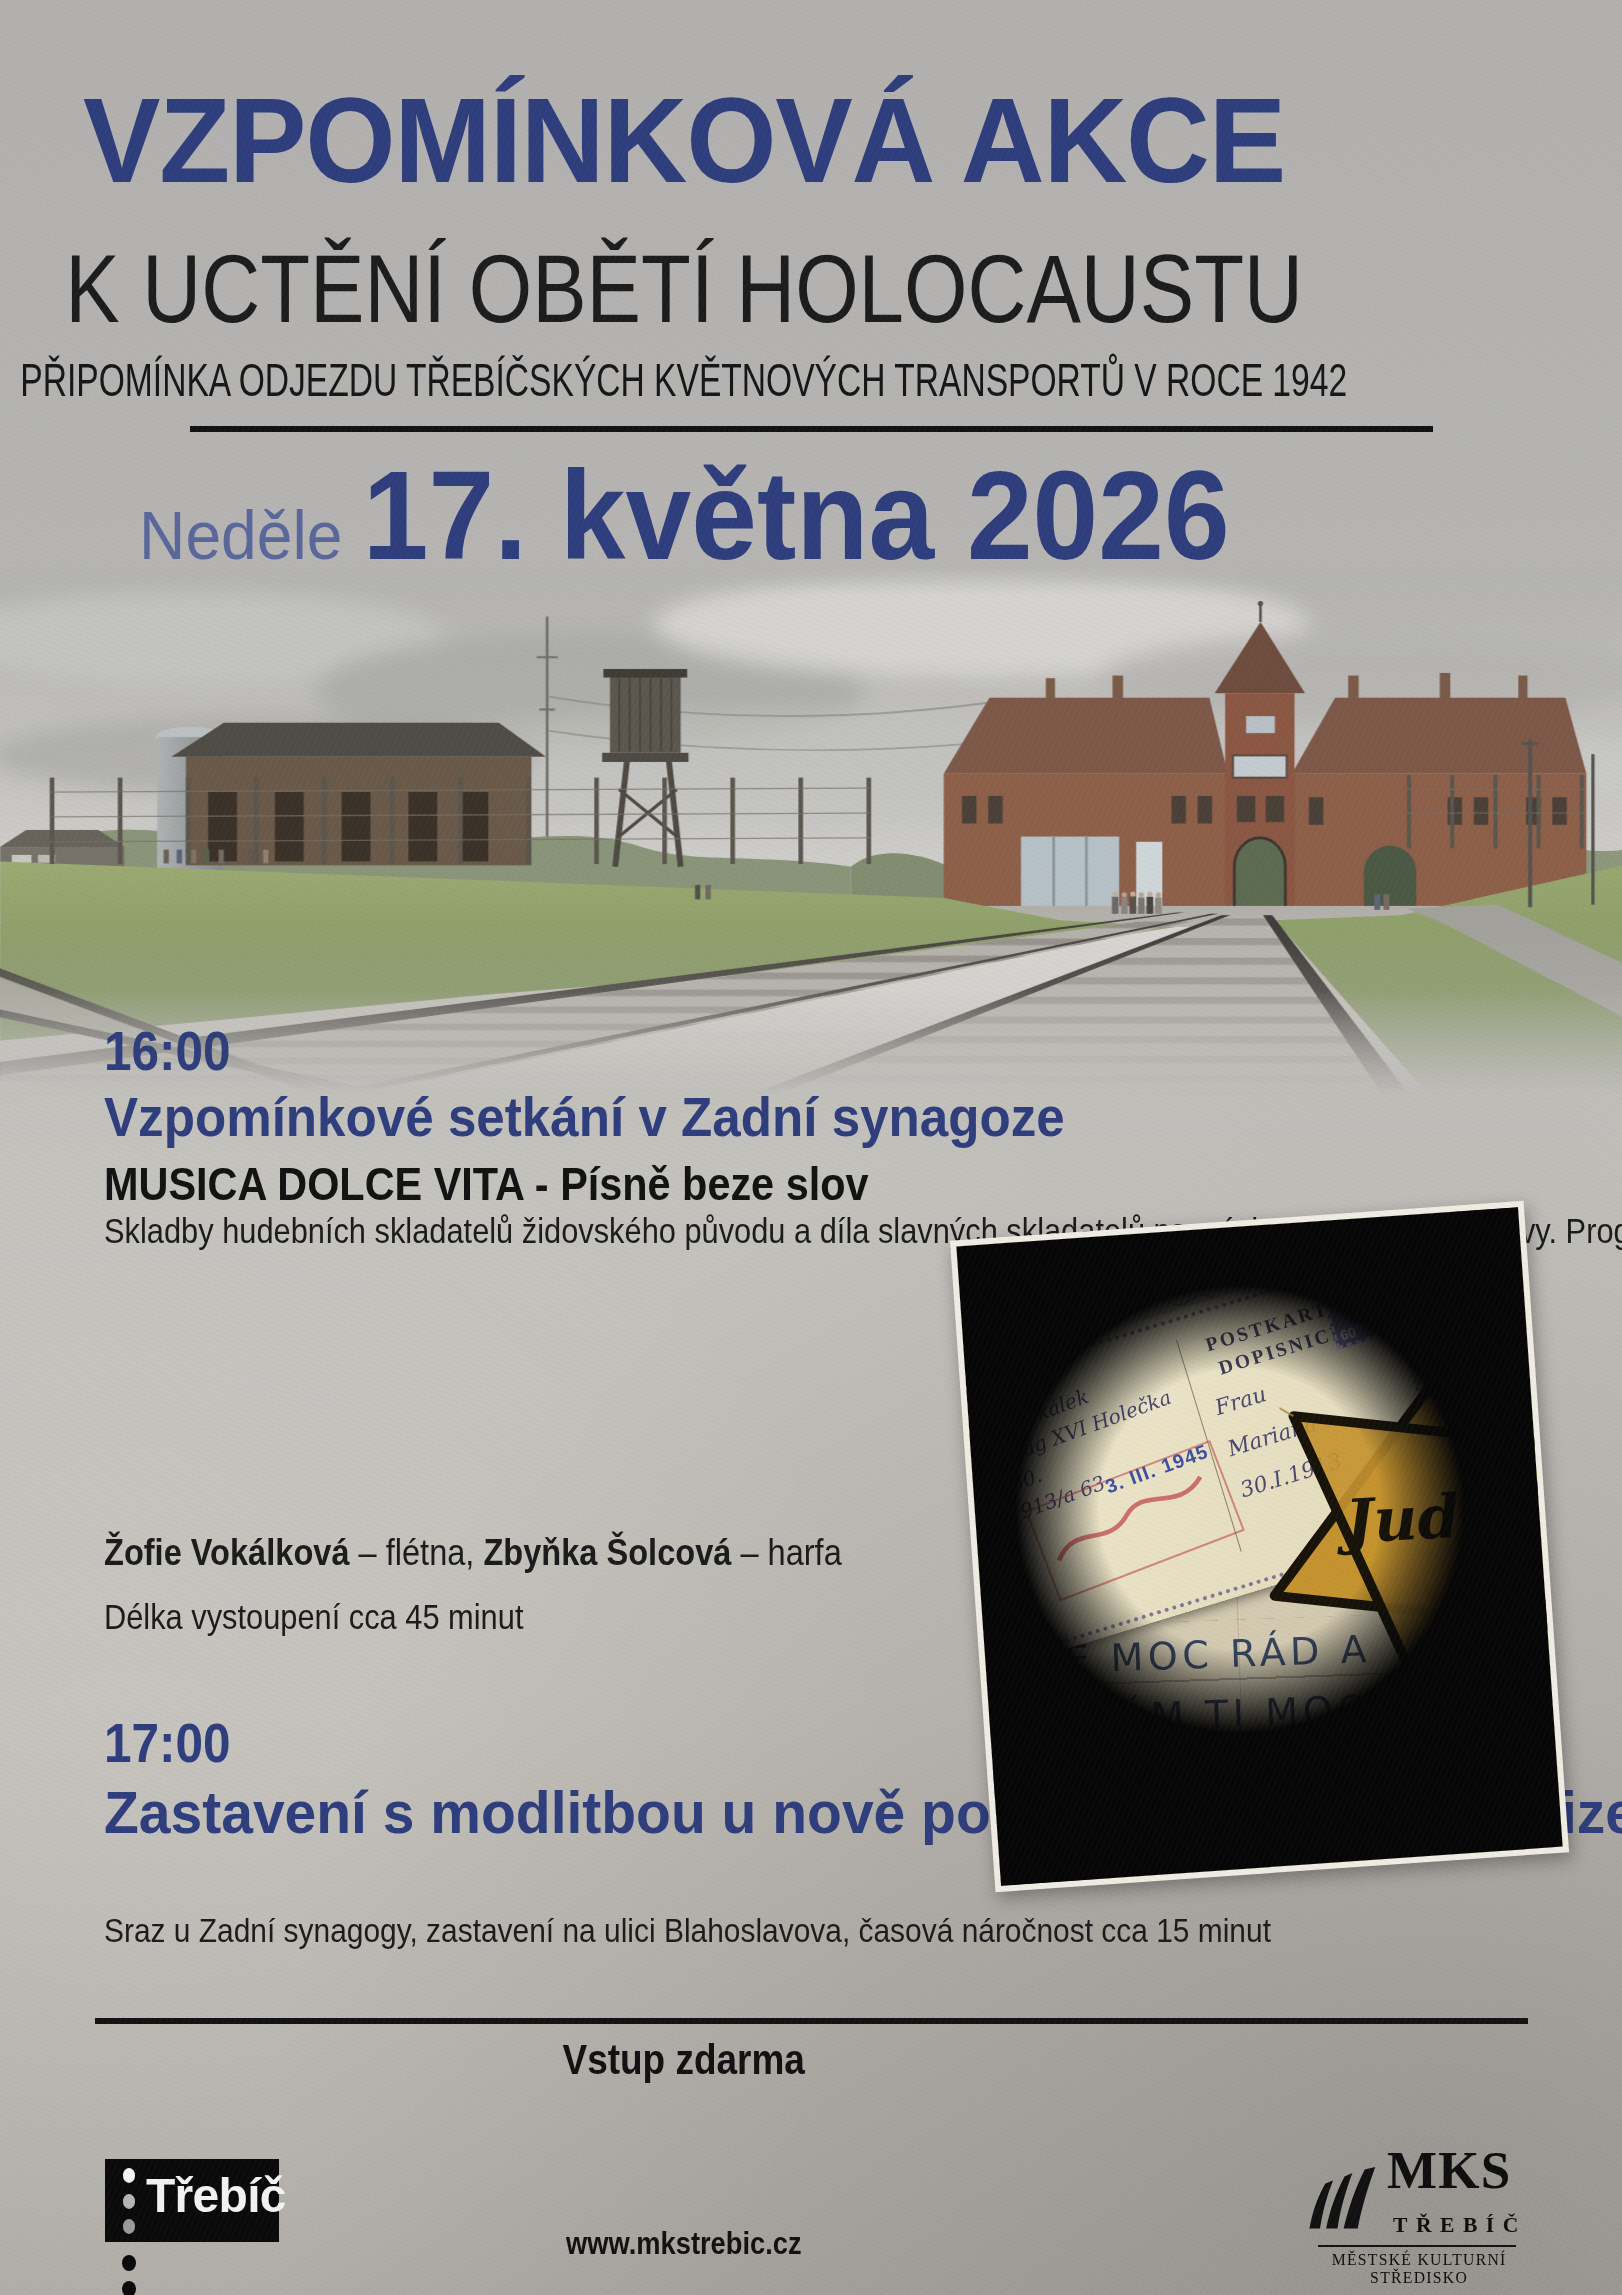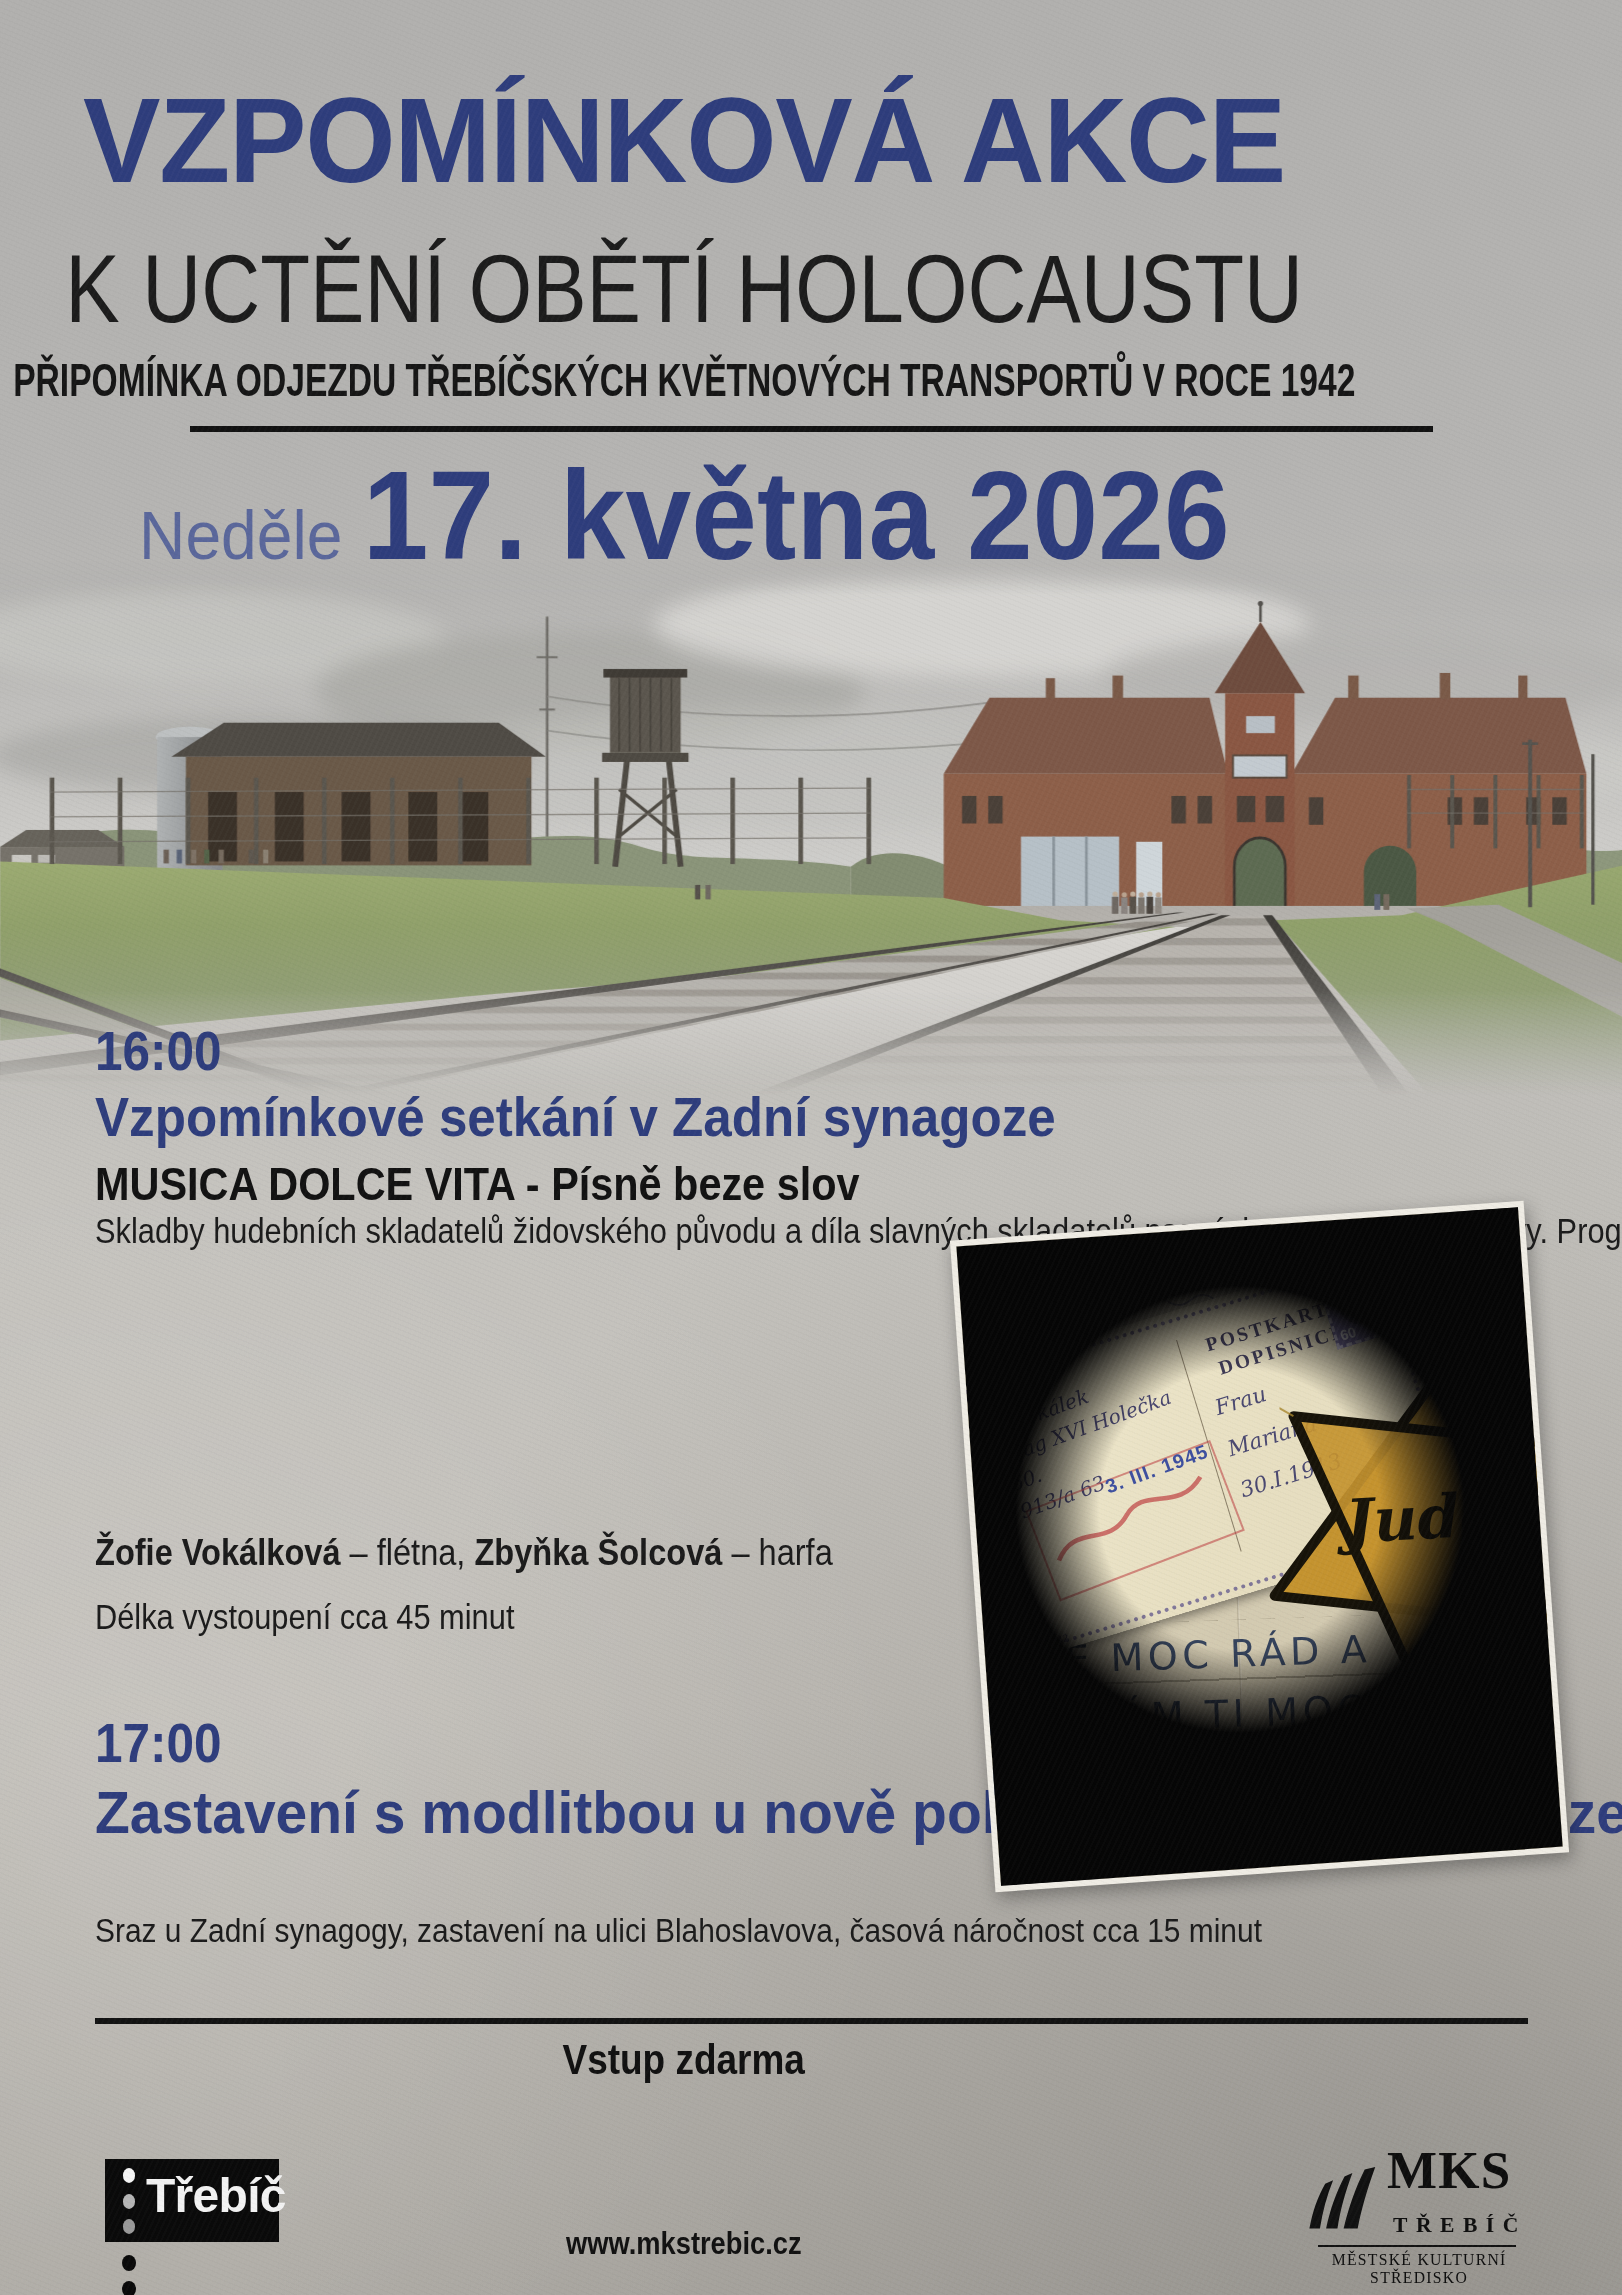--- a/index.html
+++ b/index.html
@@ -8,29 +8,29 @@
     background:
       radial-gradient(120% 90% at 88% 96%, rgba(55,53,50,.20), transparent 60%),
       radial-gradient(90% 60% at 8% 78%, rgba(255,255,255,.10), transparent 55%),
       linear-gradient(180deg,#b1b0ae 0%,#b5b4b2 22%,#c4c2bd 52%,#c1beb8 74%,#aeaba5 100%);}
   .grain{position:absolute;inset:0;z-index:4;pointer-events:none;opacity:.6;
     background:
       repeating-linear-gradient(115deg, rgba(255,255,255,.035) 0 2px, transparent 2px 5.2px),
       repeating-linear-gradient(22deg, rgba(0,0,0,.030) 0 1.3px, transparent 1.3px 4.6px);}
   .crow{position:absolute;left:0;width:1368px;display:flex;justify-content:center;}
   .crow>span{white-space:nowrap;display:inline-block;transform-origin:center;}
-  .lrow{position:absolute;left:95px;}
+  .lrow{position:absolute;left:104px;}
   .lrow>span{white-space:nowrap;display:inline-block;transform-origin:0 50%;}
   .sx96{transform:scaleX(.96)} .sx93{transform:scaleX(.93)} .sx95{transform:scaleX(.95)}
   .sx90{transform:scaleX(.90)} .sx88{transform:scaleX(.88)} .sx85{transform:scaleX(.85)}
   .sx73{transform:scaleX(.73)}
   .blue{color:#2e3d7c}
   .title{top:80px;font-size:121px;font-weight:bold;line-height:1;letter-spacing:-1.3px;}
   .subtitle{top:241px;font-size:96px;font-weight:400;line-height:1;color:#1c1c1c;}
-  .tagline{top:357px;font-size:46px;font-weight:700;line-height:1;color:#161616;}
+  .tagline{top:357px;font-size:46px;font-weight:400;line-height:1;color:#161616;}
   .rule{position:absolute;background:#121212;z-index:2;}
   .rule-top{left:190px;top:426px;width:1243px;height:5.9px;}
   .rule-bottom{left:95px;top:2018px;width:1433px;height:5.9px;}
   .daterow{top:452px;}
   .daterow .inner{display:inline-flex;align-items:baseline;gap:22px;transform:scaleX(.93);transform-origin:center;white-space:nowrap;}
   .dday{font-size:69px;font-weight:400;color:#5a679b;line-height:1;}
   .dmain{font-size:127px;font-weight:bold;color:#2e3d7c;line-height:1;}
   .photo{position:absolute;left:0;top:559px;width:1623px;height:553px;z-index:1;
     -webkit-mask-image:linear-gradient(180deg,transparent 0,#000 36px,#000 78%,transparent 97%);
     mask-image:linear-gradient(180deg,transparent 0,#000 36px,#000 78%,transparent 97%);}

